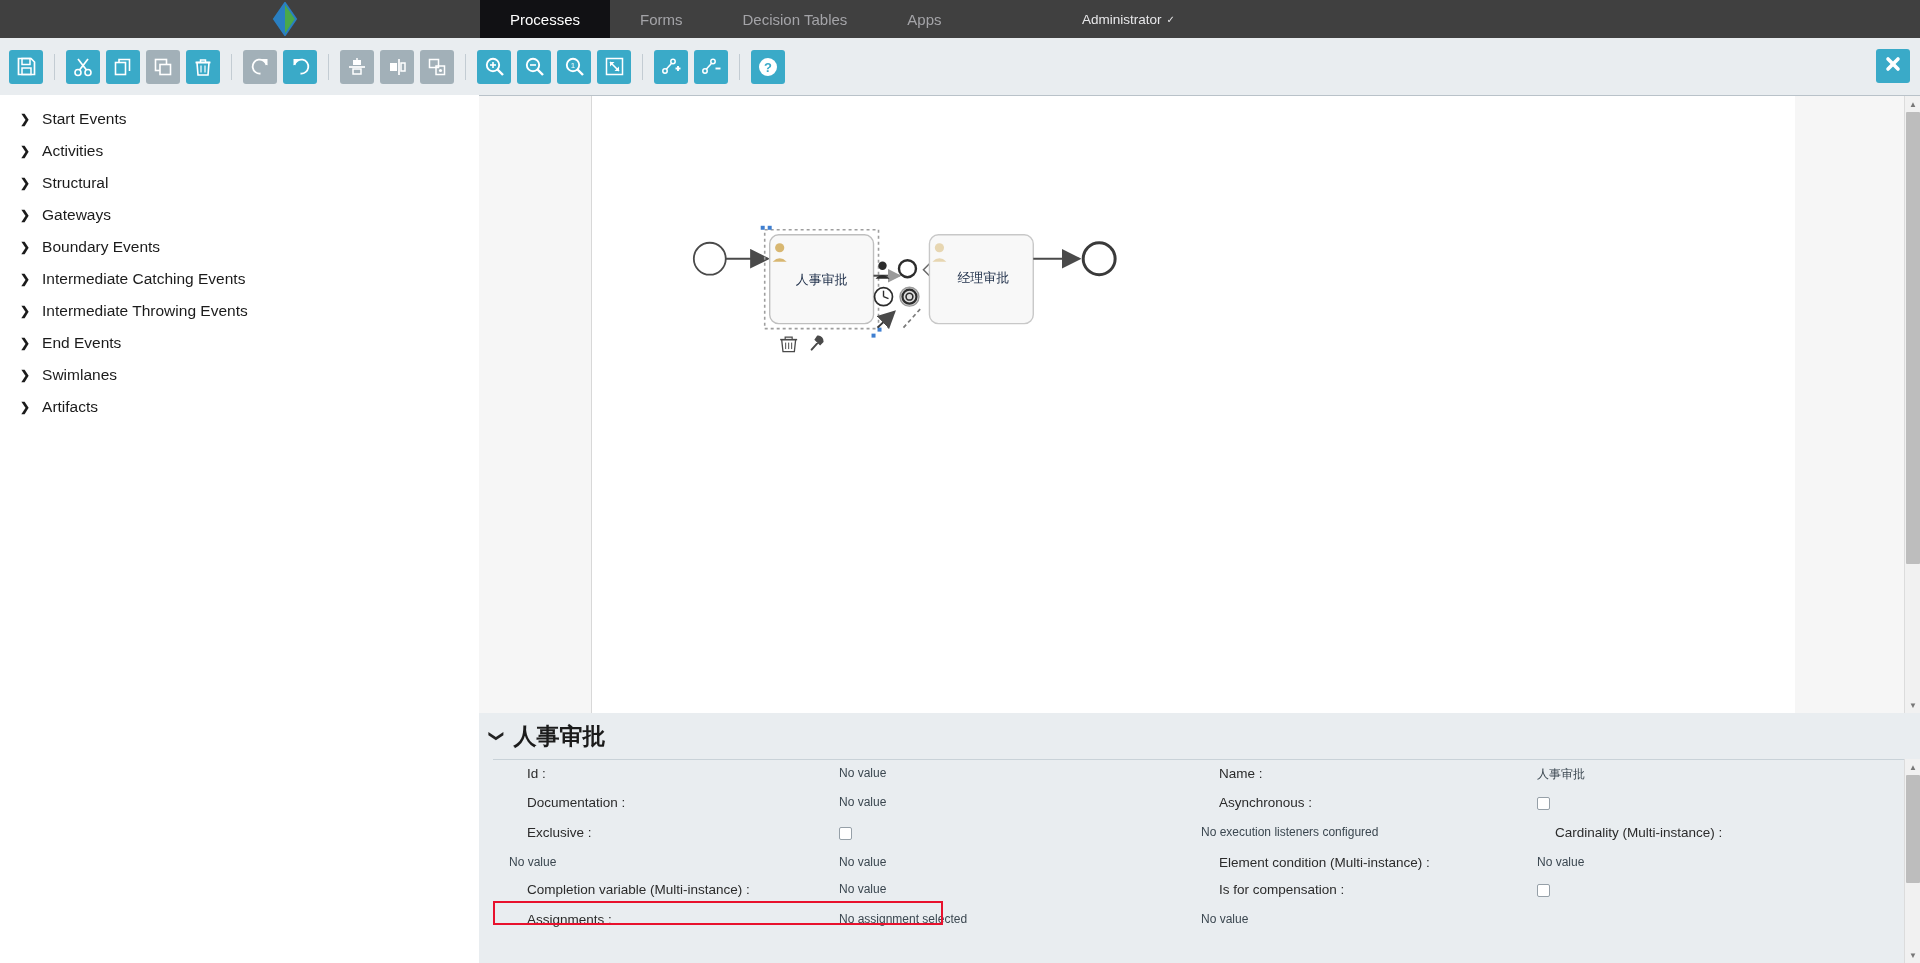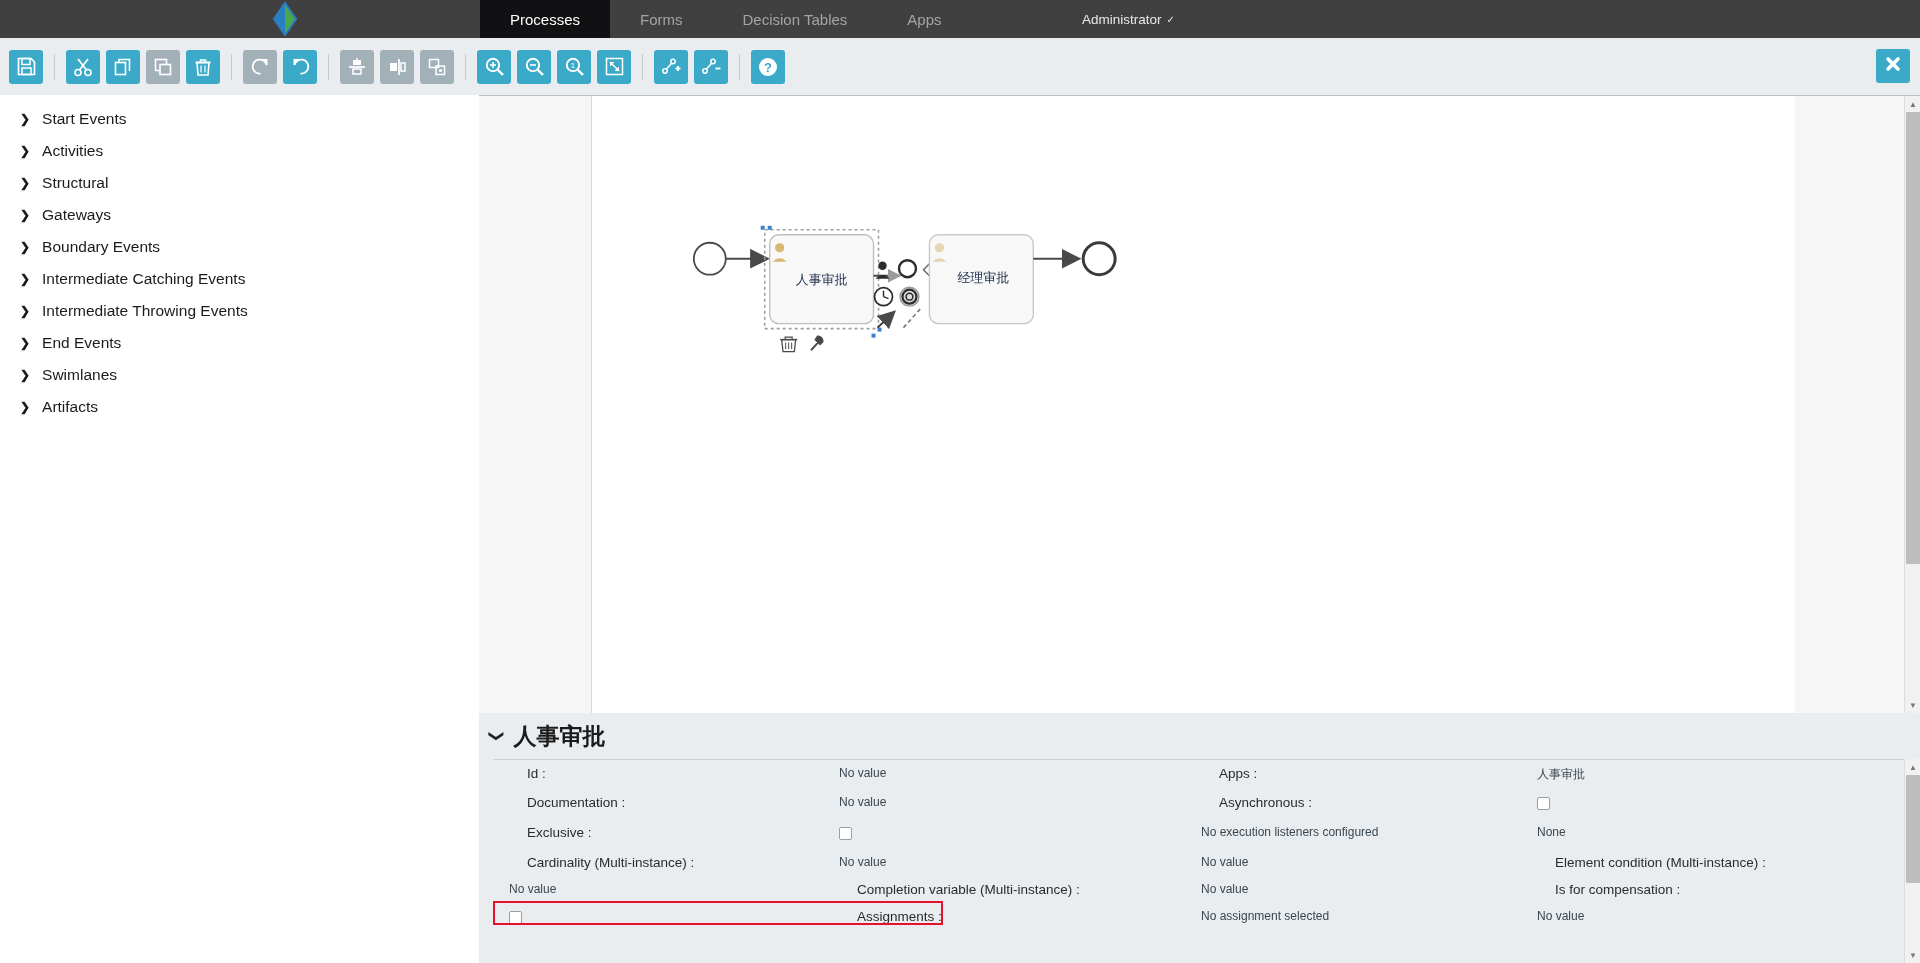--- a/index.html
+++ b/index.html
@@ -511,37 +511,36 @@
   <div id="props-header">
     <span class="chev" style="display: inline-block; transform: rotate(90deg);">❯</span>
     <span id="props-title">人事审批</span>
   </div>
 
   <div id="props-body">
     <div class="prop-grid">
 
       <div class="p-lbl">Id :</div>
       <div class="p-val">No value</div>
-      <div class="p-lbl">Apps :</div>
+      <div class="p-lbl">Name :</div>
       <div class="p-val">人事审批</div>
 
       <div class="p-lbl">Documentation :</div>
       <div class="p-val">No value</div>
       <div class="p-lbl">Asynchronous :</div>
       <div class="p-val">
         <span class="p-chk"></span>
       </div>
 
       <div class="p-lbl">Exclusive :</div>
       <div class="p-val">
         <span class="p-chk"></span>
       </div>
       <div class="p-val">No execution listeners configured</div>
 
-      <div class="p-val">None</div>
       <div class="p-lbl">Cardinality (Multi-instance) :</div>
       <div class="p-val">No value</div>
 
       <div class="p-val">No value</div>
       <div class="p-lbl">Element condition (Multi-instance) :</div>
       <div class="p-val">No value</div>
 
       <div class="p-lbl">Completion variable (Multi-instance) :</div>
       <div class="p-val">No value</div>
       <div class="p-lbl">Is for compensation :</div>

